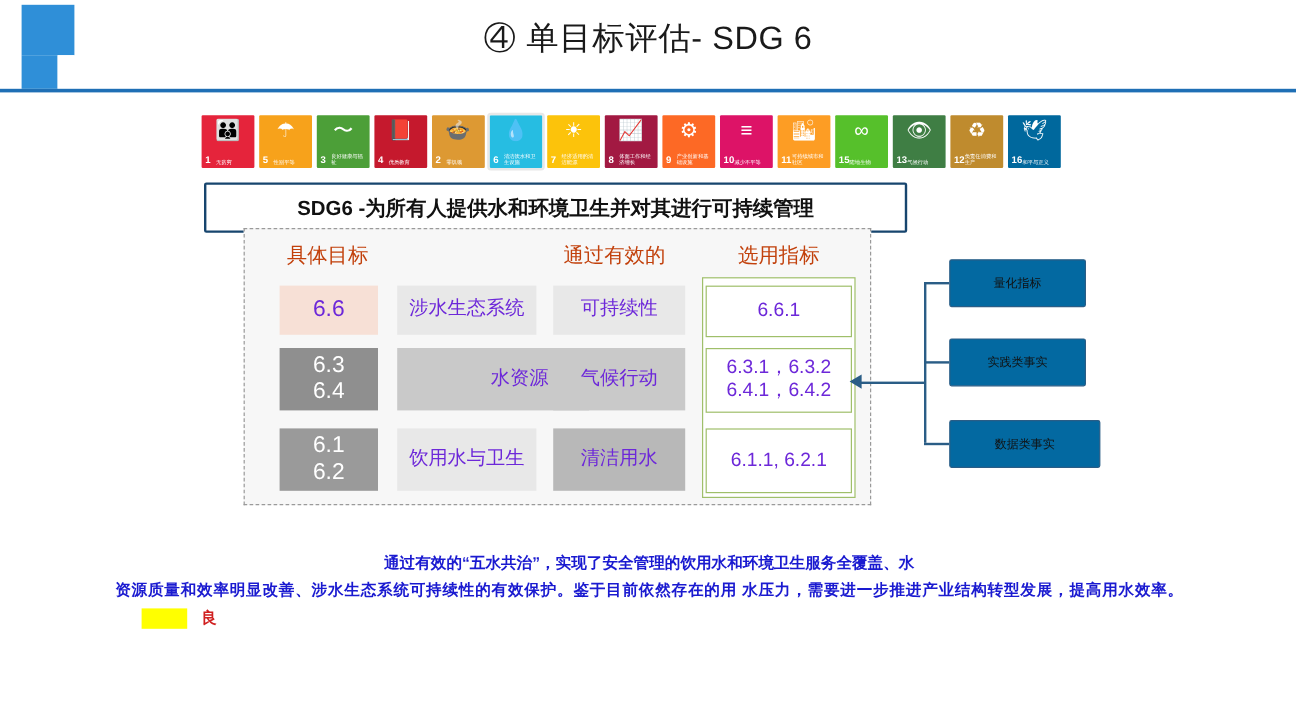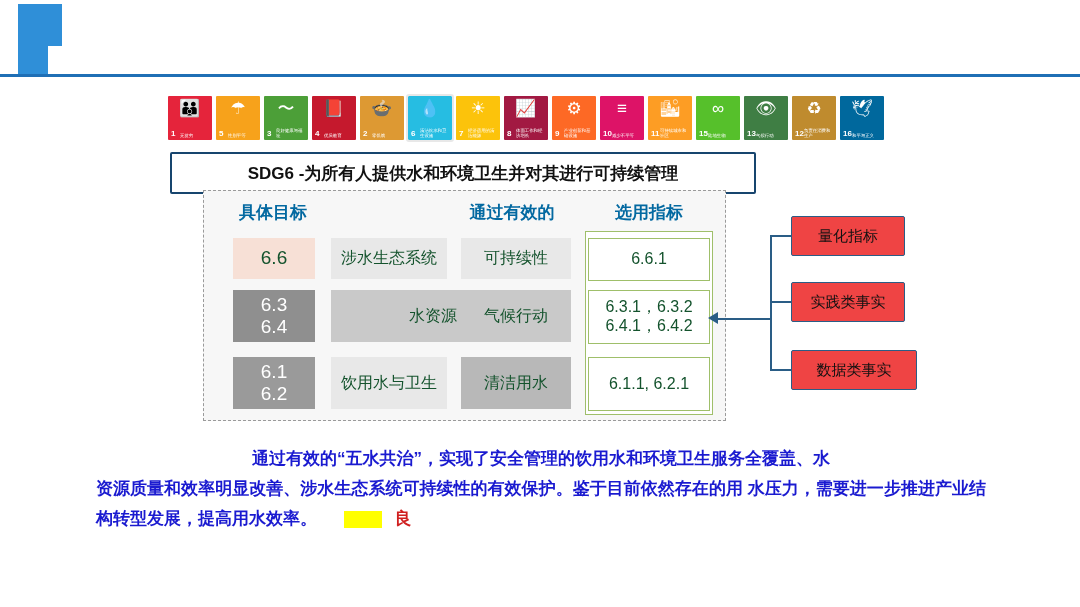--- a/index.html
+++ b/index.html
@@ -126,36 +126,36 @@
   }
   .th-row {
     position: absolute;
     left: 0; top: 10px;
     width: 521px;
     height: 30px;
   }
   .th {
     position: absolute;
     font-size: 17px;
-    color: #0369a1;
-    font-weight: bold;
+    color: #c2410c;
+    font-weight: normal;
     text-align: center;
   }
   .th.c1 { left: 14px;  width: 110px; }
   .th.c2 { left: 124px; width: 120px; }
   .th.c3 { left: 248px; width: 120px; }
   .th.c4 { left: 380px; width: 130px; }
 
   .cell {
     position: absolute;
     display: flex;
     align-items: center;
     justify-content: center;
     font-size: 16px;
-    color: #14532d;
+    color: #6d28d9;
     text-align: center;
     line-height: 1.18;
   }
   .c-goal   { left: 29px;  width: 82px; }
   .c-cont   { left: 127px; width: 116px; }
   .c-focus  { left: 257px; width: 110px; }
   .c-ind    { left: 384px; width: 120px; border: 1px solid #9fbf6a; background: #ffffff; }
 
   .row1 .cell { top: 47px; height: 41px; }
   .row2 .cell { top: 99px; height: 52px; }
@@ -182,25 +182,25 @@
     width: 126px;
     height: 182px;
     border: 1px solid #9fbf6a;
     background: #ffffff;
   }
 
   
   .legend-box {
     position: absolute;
     border: 1px solid #2a5d86;
-    background: #ef4444;
+    background: #0369a1;
     display: flex;
     align-items: center;
     justify-content: center;
-    font-size: 15px;
+    font-size: 10px;
     color: #111111;
     border-radius: 2px;
   }
   .legend-1 { left: 791px; top: 216px; width: 112px; height: 38px; }
   .legend-2 { left: 791px; top: 282px; width: 112px; height: 38px; }
   .legend-3 { left: 791px; top: 350px; width: 124px; height: 38px; }
 
   
   .conn {
     position: absolute;
@@ -216,23 +216,23 @@
     left: 708px; top: 312px;
     width: 0; height: 0;
     border-top: 6px solid transparent;
     border-bottom: 6px solid transparent;
     border-right: 10px solid #2a5d86;
   }
 
   
   .summary {
     position: absolute;
-    left: 96px; top: 444px;
+    left: 96px; top: 458px;
     width: 890px;
-    font-size: 17px;
+    font-size: 13px;
     font-weight: bold;
     color: #1a1ad0;
     line-height: 1.75;
     text-align: justify;
   }
   .summary .first-line { text-align: center; display: block; }
   .rating-chip {
     display: inline-block;
     width: 38px;
     height: 17px;
@@ -245,20 +245,21 @@
     font-weight: bold;
   }
 </style>
 </head>
 <body>
 
 <div class="header">
   <div class="header-tab-outer"></div>
   <div class="header-tab-inner"></div>
   <div class="header-tab-notch"></div>
+  <div class="slide-title">④ 单目标评估- SDG 6</div>
 </div>
 <div class="header-rule"></div>
 
 <div class="sdg-strip">
   <div class="sdg-tile" style="background: rgb(229, 36, 59);">
     <span class="glyph">👪</span>
     <span class="num">1</span>
     <span class="lbl">无贫穷</span>
   </div>
   <div class="sdg-tile" style="background: rgb(247, 162, 27);">

